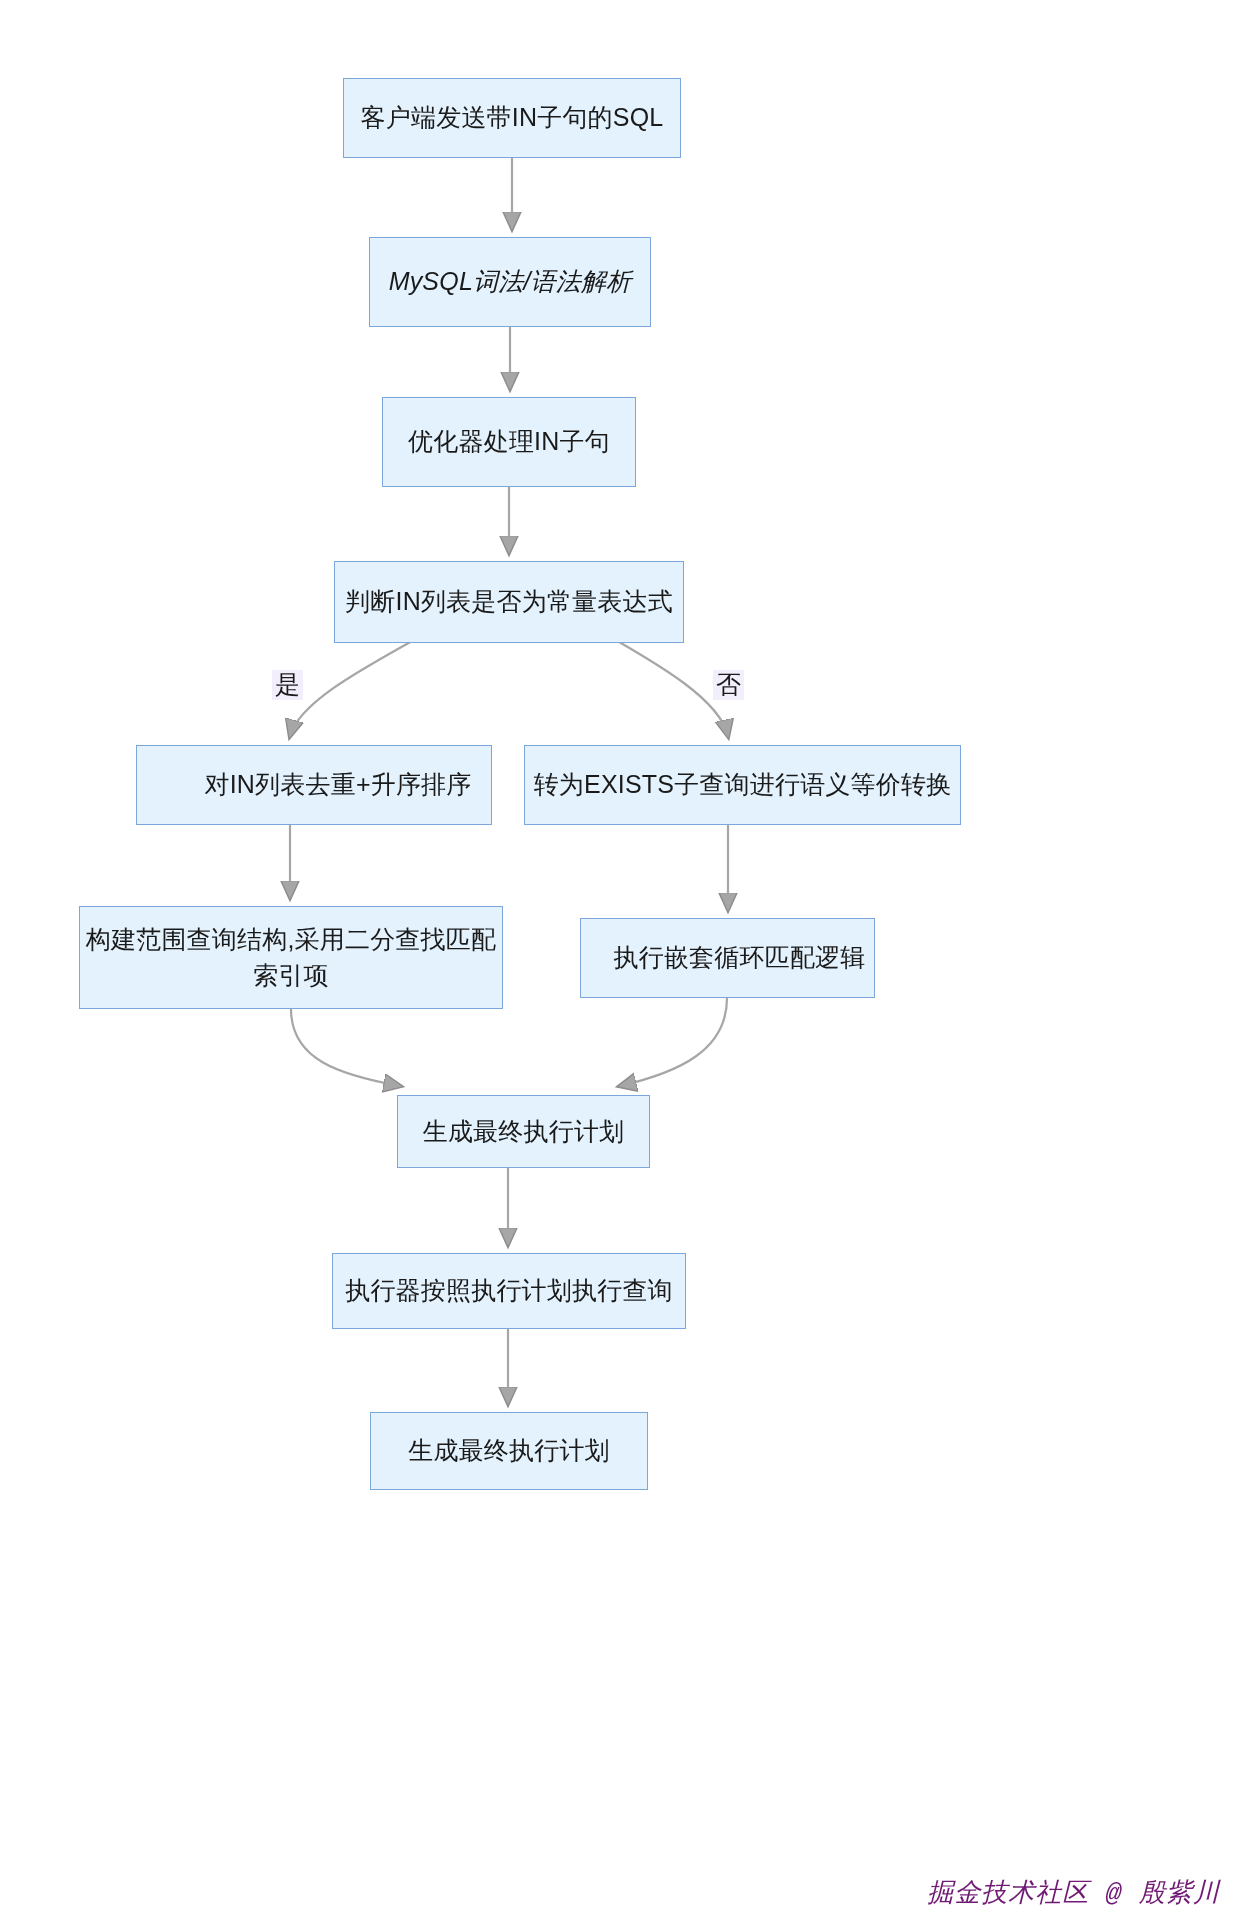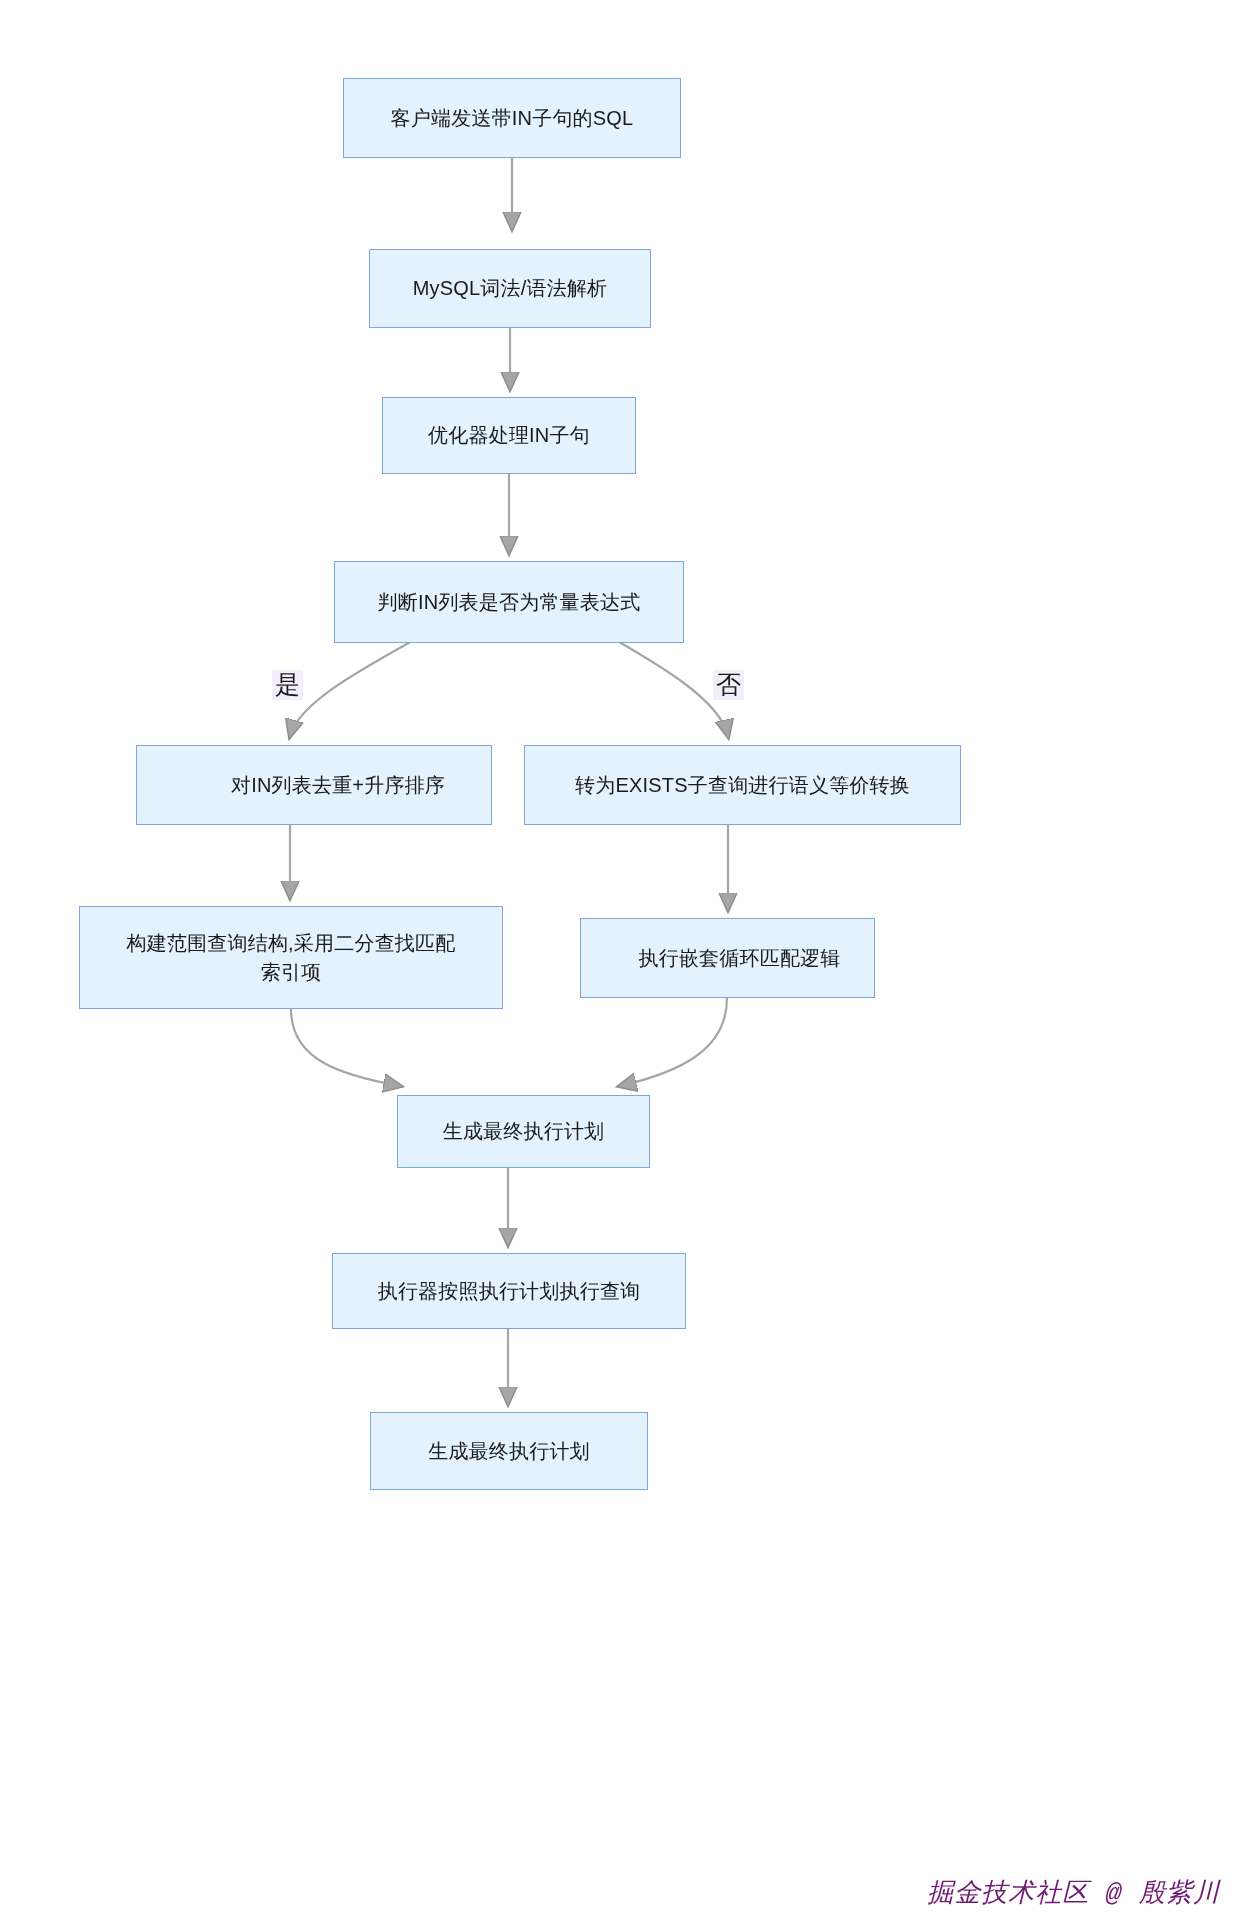--- a/index.html
+++ b/index.html
@@ -28,21 +28,21 @@
   .node {
     position: absolute;
     box-sizing: border-box;
     background: #e3f2fd;
     border: 1.6px solid #7ba7dd;
     display: flex;
     align-items: center;
     justify-content: center;
     text-align: center;
     color: #1a1a1a;
-    font-size: 20px;
+    font-size: 25px;
     line-height: 1.42;
     letter-spacing: 0.2px;
     white-space: pre-line;
     z-index: 2;
   }
   .edge-label {
     position: absolute;
     background: #f3eefb;
     color: #1a1a1a;
     font-size: 25px;
@@ -85,23 +85,23 @@
       <path d="M 728 825 L 728 909"></path>
       <path d="M 291 1009 C 291 1060, 340 1075, 400 1086"></path>
       <path d="M 727 998 C 727 1050, 680 1072, 620 1086"></path>
       <path d="M 508 1168 L 508 1244"></path>
       <path d="M 508 1329 L 508 1403"></path>
     </g>
   </svg>
 
   <div class="node" style="left:343px; top:78px; width:338px; height:80px;">客户端发送带IN子句的SQL</div>
 
-  <div class="node" style="left:369px; top:249px; width:282px; height:79px;">MySQL词法/语法解析</div>
+  <div class="node" style="left:369px; top:237px; width:282px; height:90px;font-style:italic;">MySQL词法/语法解析</div>
 
-  <div class="node" style="left:382px; top:397px; width:254px; height:77px;">优化器处理IN子句</div>
+  <div class="node" style="left:382px; top:397px; width:254px; height:90px;">优化器处理IN子句</div>
 
   <div class="node" style="left:334px; top:561px; width:350px; height:82px;">判断IN列表是否为常量表达式</div>
 
   <div class="node" style="left:136px; top:745px; width:356px; height:80px;padding-left:48px;">对IN列表去重+升序排序</div>
 
   <div class="node" style="left:524px; top:745px; width:437px; height:80px;">转为EXISTS子查询进行语义等价转换</div>
 
   <div class="node" style="left:79px; top:906px; width:424px; height:103px;">构建范围查询结构,采用二分查找匹配
 索引项</div>
 

